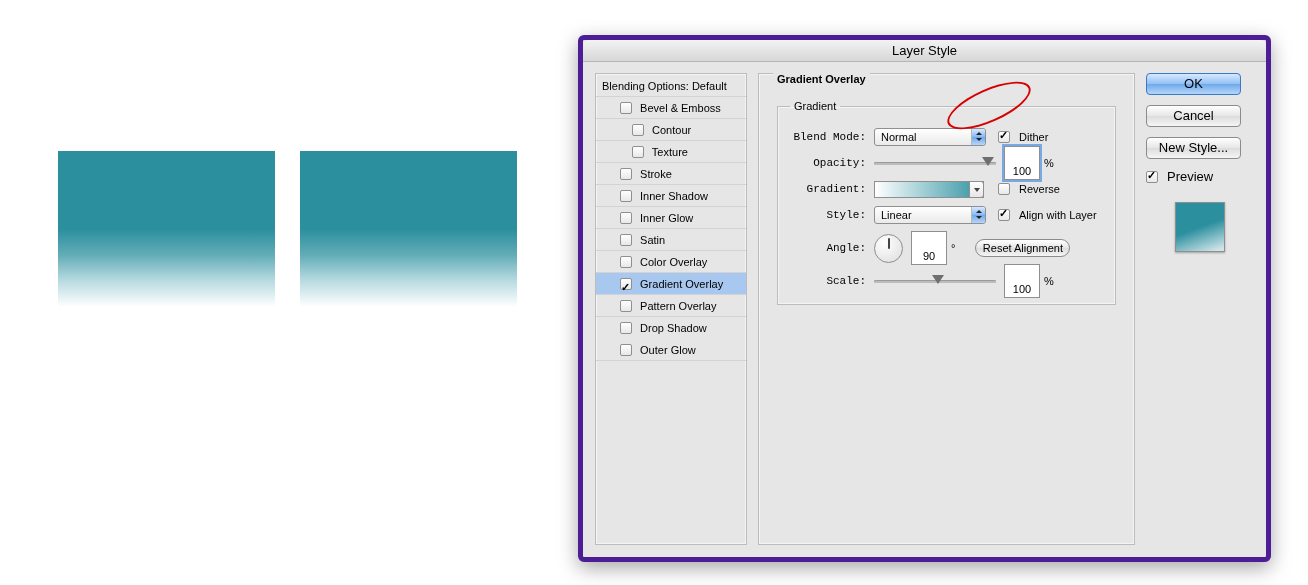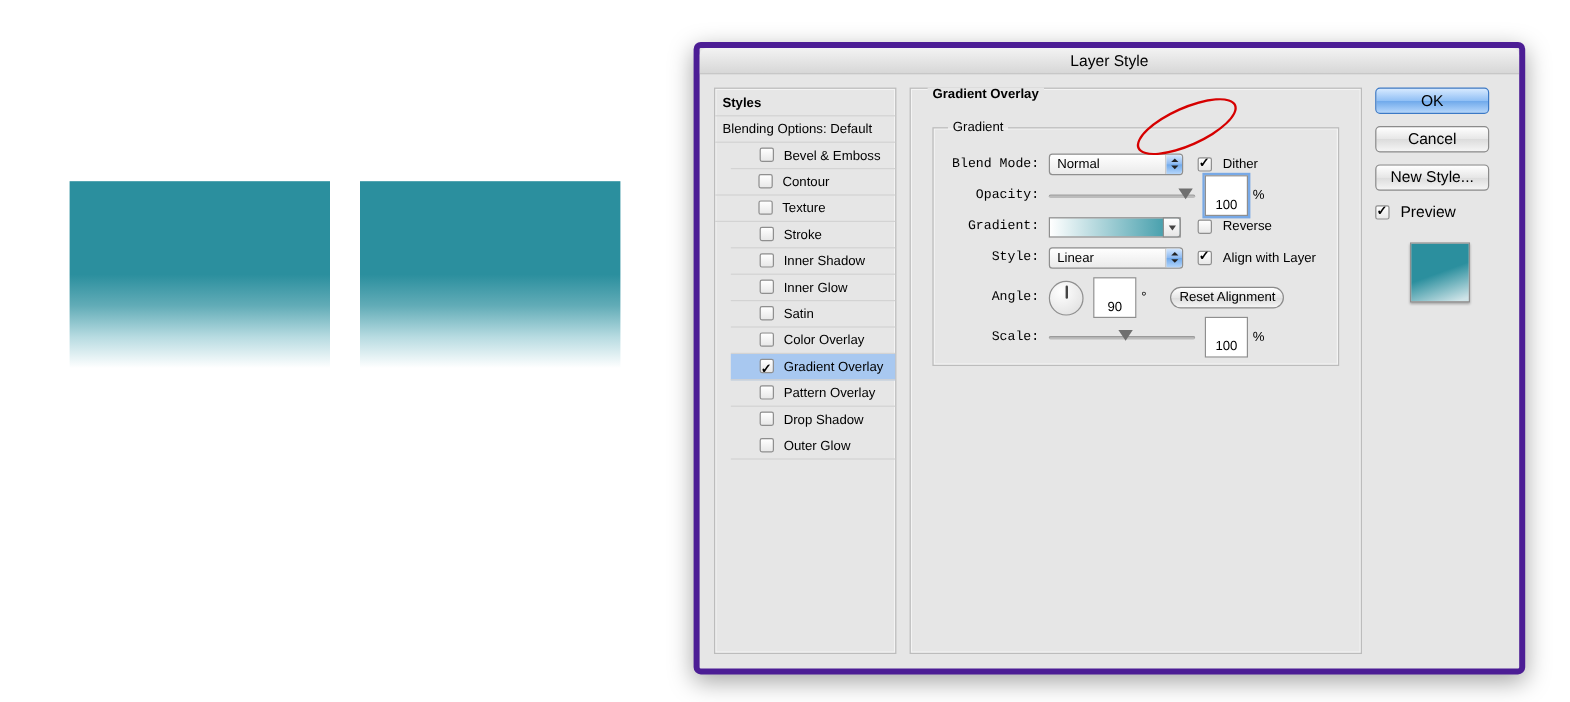--- a/index.html
+++ b/index.html
@@ -71,21 +71,21 @@
   
   .styles-panel { width: 152px; height: 100%; margin-right: 11px; padding:1px 0; }
   .row {
     height: 22px; line-height:22px;
     border-bottom: 1px solid #d3d3d3;
     padding: 0 6px;
     white-space: nowrap;
     cursor: default;
   }
   .row.header { font-weight: bold; }
-  .row.ind1 { padding-left: 24px; margin-left: 13px; }
+  .row.ind1 { padding-left: 24px; }
   .row.ind2 { padding-left: 36px; }
   .row.sel { background:#a8c8f0; }
 
   .cb { display:inline-block; width:12px; height:12px; border:1px solid #8f8f8f;
         border-radius:2px; background:linear-gradient(#fff,#e8e8e8);
         vertical-align:-2px; margin-right:5px; position:relative; }
   .cb.on::after{ content:"✓"; position:absolute; top:-3px; left:0; font-size:11px; font-weight:bold; color:#000; }
 
   
   .center-panel { flex:1; height:100%; margin-right:11px; position:relative; padding:14px 18px; }
@@ -161,21 +161,20 @@
 
   <div class="swatch a"></div>
   <div class="swatch b"></div>
 
   <div class="window">
     <div class="titlebar">Layer Style</div>
 
     <div class="winbody">
 
       <div class="panel styles-panel">
-        <div class="row header">Styles</div>
         <div class="row">Blending Options: Default</div>
 
         <div class="row ind1">
           <span class="cb"></span>
           <span>Bevel &amp; Emboss</span>
         </div>
         <div class="row ind2">
           <span class="cb"></span>
           <span>Contour</span>
         </div>

